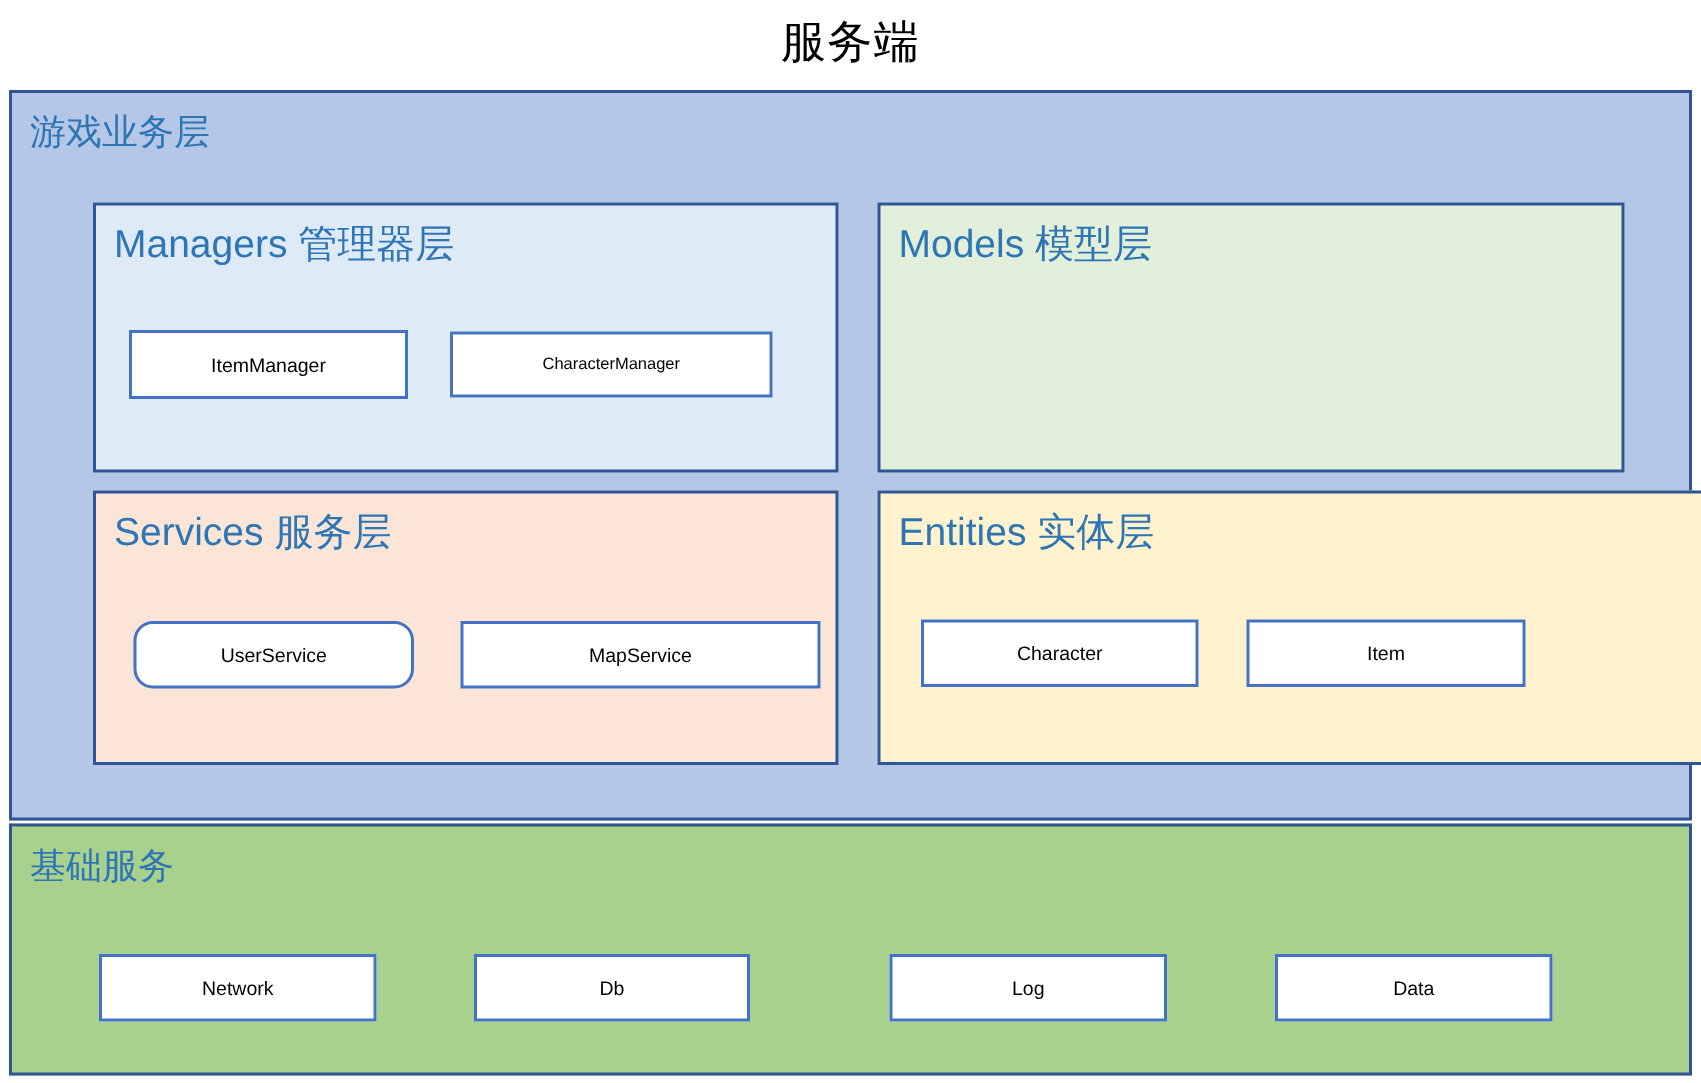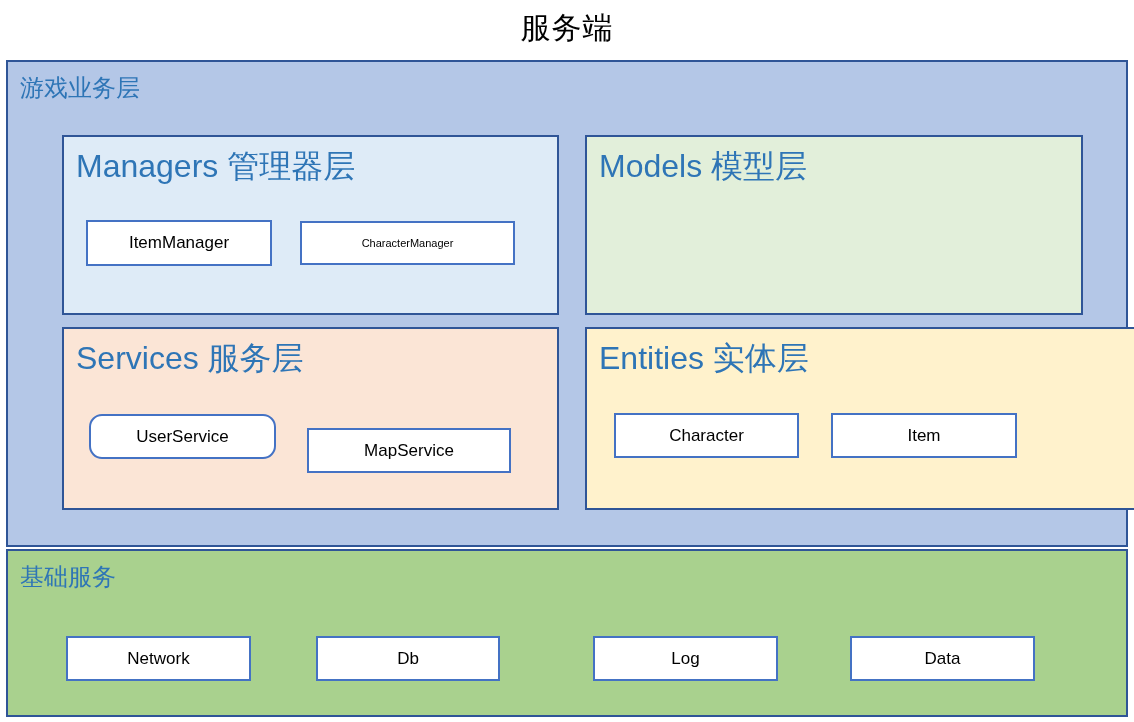--- a/index.html
+++ b/index.html
@@ -54,35 +54,35 @@
     font-size:24px;
     color:var(--heading);
   }
   .section{
     position:absolute;
     border:2px solid var(--outer-border);
   }
   .section-label{
     position:absolute;
     left:12px; top:8px;
-    font-size:32px;
+    font-size:26px;
     color:var(--heading);
   }
   .sec-managers{left:54px; top:73px; width:497px; height:180px; background:var(--managers-fill);}
   .sec-models  {left:577px; top:73px; width:498px; height:180px; background:var(--models-fill);}
   .sec-services{left:54px; top:265px; width:497px; height:183px; background:var(--services-fill);}
   .sec-entities{left:577px; top:265px; width:596px; height:183px; background:var(--entities-fill);}
   .item-box{
     position:absolute;
     background:#ffffff;
     border:2px solid var(--item-border);
     display:flex;
     align-items:center;
     justify-content:center;
-    font-size:17px;
+    font-size:13px;
     color:var(--item-text);
     white-space:nowrap;
   }
   .item-box.small-text{font-size:11px;}
 </style>
 </head>
 <body>
 
 <div class="canvas">
 
@@ -97,21 +97,21 @@
       <div class="item-box small-text" style="left:236px; top:84px; width:215px; height:44px;">CharacterManager</div>
     </div>
 
     <div class="section sec-models">
       <div class="section-label">Models 模型层</div>
     </div>
 
     <div class="section sec-services">
       <div class="section-label">Services 服务层</div>
       <div class="item-box" style="left:25px; top:85px; width:187px; height:45px;border-radius:13px;">UserService</div>
-      <div class="item-box" style="left:243px; top:85px; width:204px; height:45px;margin-top:14px;">MapService</div>
+      <div class="item-box" style="left:243px; top:85px; width:240px; height:45px;">MapService</div>
     </div>
 
     <div class="section sec-entities">
       <div class="section-label">Entities 实体层</div>
       <div class="item-box" style="left:27px; top:84px; width:185px; height:45px;">Character</div>
       <div class="item-box" style="left:244px; top:84px; width:186px; height:45px;">Item</div>
     </div>
   </div>
 
   <div class="layer base-layer">

